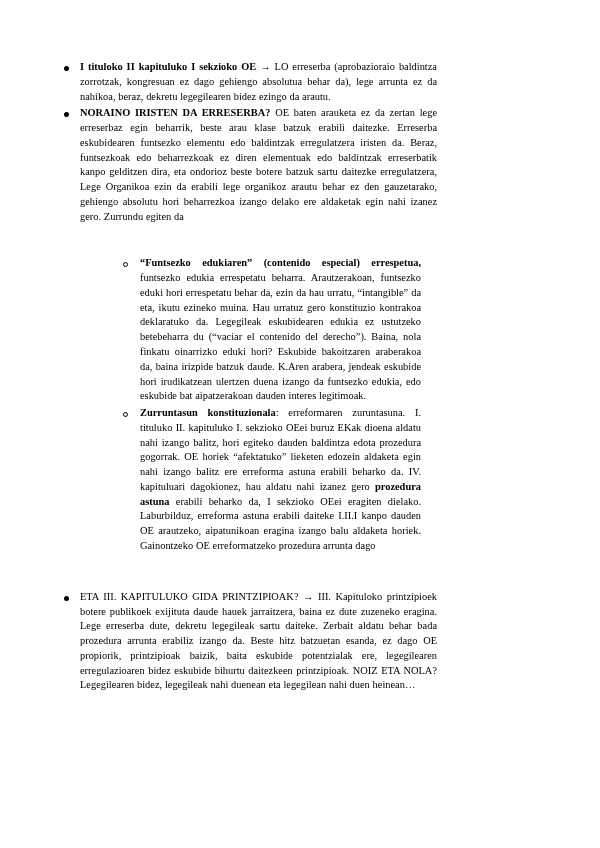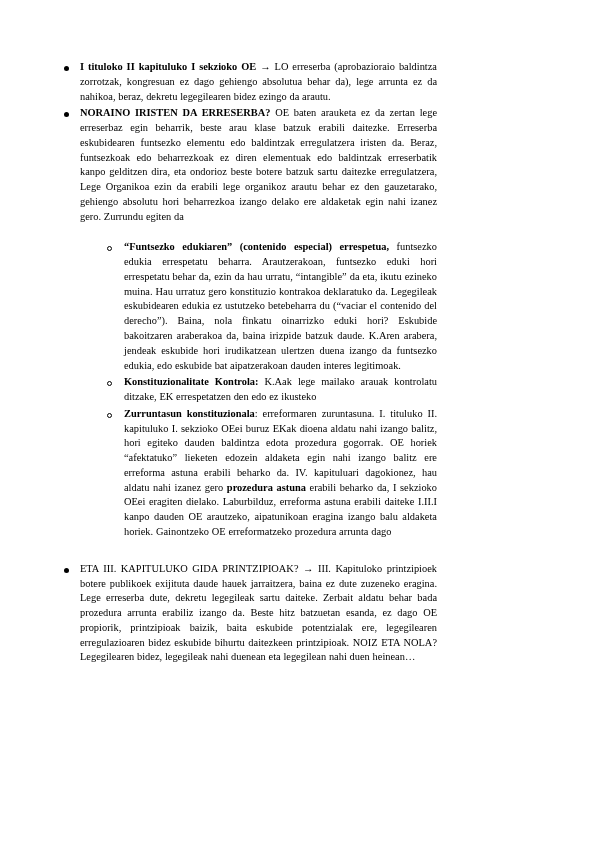--- a/index.html
+++ b/index.html
@@ -36,21 +36,21 @@
     position: absolute;
     left: 6px;
     top: 6px;
     width: 5px;
     height: 5px;
     border-radius: 50%;
     background: #000;
   }
   ul.lvl2 {
     list-style: none;
-    margin: 0;
+    margin: 16px;
     padding: 0;
   }
   li.bullet2 {
     position: relative;
     padding-left: 22px;
     margin-bottom: 2px;
   }
   li.bullet2::before {
     content: "";
     position: absolute;
@@ -95,23 +95,20 @@
 
   <div class="gap-med"></div>
 
   <div class="sub-block">
     <ul class="lvl2">
 
       <li class="bullet2">
         <p class="para"><span class="b">“Funtsezko edukiaren” (contenido especial) errespetua,</span><span> funtsezko edukia errespetatu beharra. Arautzerakoan, funtsezko eduki hori errespetatu behar da, ezin da hau urratu, “intangible” da eta, ikutu ezineko muina. Hau urratuz gero konstituzio kontrakoa deklaratuko da. Legegileak eskubidearen edukia ez ustutzeko betebeharra du (“vaciar el contenido del derecho”). Baina, nola finkatu oinarrizko eduki hori? Eskubide bakoitzaren araberakoa da, baina irizpide batzuk daude. K.Aren arabera, jendeak eskubide hori irudikatzean ulertzen duena izango da funtsezko edukia, edo eskubide bat aipatzerakoan dauden interes legitimoak.</span></p>
       </li>
 
-      <li class="bullet2">
-        <p class="para"><span class="b">Konstituzionalitate Kontrola:</span><span> K.Aak lege mailako arauak kontrolatu ditzake, EK errespetatzen den edo ez ikusteko</span></p>
-      </li>
 
       <li class="bullet2">
         <p class="para"><span class="b">Zurruntasun konstituzionala</span><span>: erreformaren zuruntasuna. I. tituluko II. kapituluko I. sekzioko OEei buruz EKak dioena aldatu nahi izango balitz, hori egiteko dauden baldintza edota prozedura gogorrak. OE horiek “afektatuko” lieketen edozein aldaketa egin nahi izango balitz ere erreforma astuna erabili beharko da. IV. kapituluari dagokionez, hau aldatu nahi izanez gero </span><span class="b">prozedura astuna</span><span> erabili beharko da, I sekzioko OEei eragiten dielako. Laburbilduz, erreforma astuna erabili daiteke I.II.I kanpo dauden OE arautzeko, aipatunikoan eragina izango balu aldaketa horiek. Gainontzeko OE erreformatzeko prozedura arrunta dago</span></p>
       </li>
     </ul>
   </div>
 
   <div class="gap-large"></div>
 
   <ul class="lvl1">

